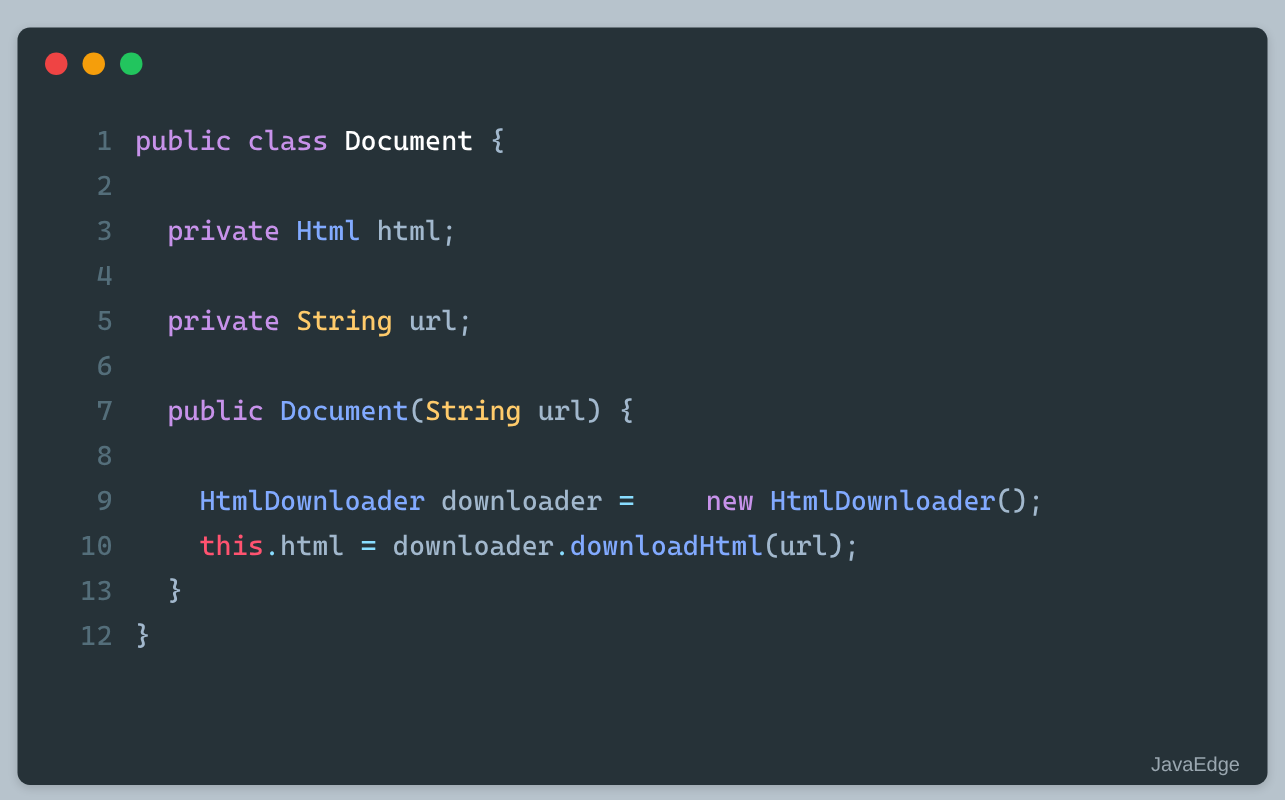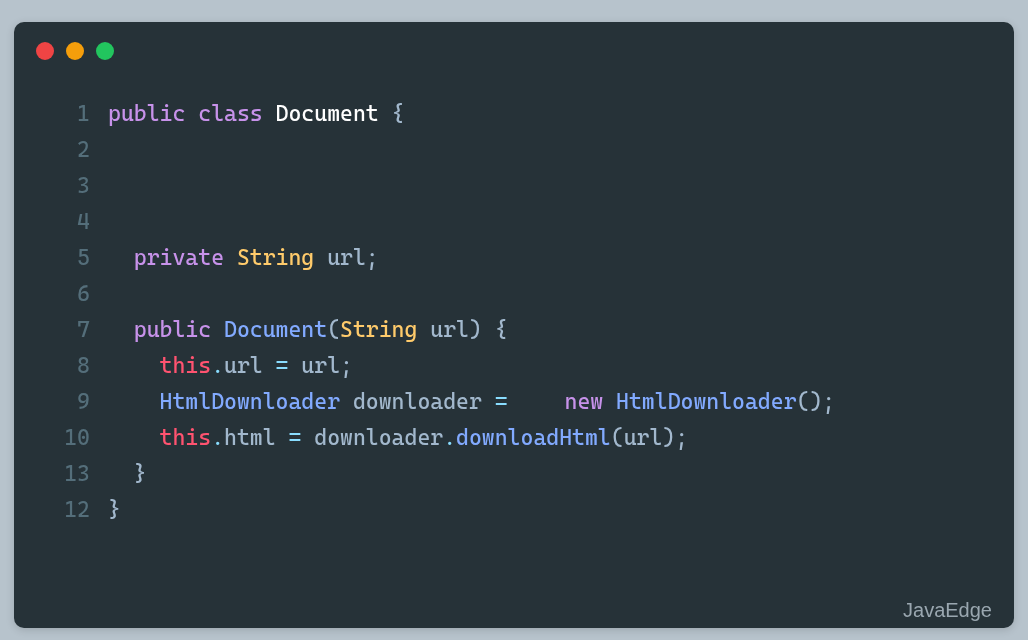--- a/index.html
+++ b/index.html
@@ -64,41 +64,41 @@
     .punc { color: #a2b8cd; }
     .new { color: #c792ea; margin-left: 44px; }
     .classname { color: #ffffff; }
     .comment { color: #546e7a; font-style: italic; }
     .brace { color: #a2b8cd; }
     .watermark {
       position: absolute;
       bottom: 6px;
       right: 22px;
       color: #9aa7b0;
-      font-size: 20px;
+      font-size: 16px;
       font-family: -apple-system, BlinkMacSystemFont, 'Segoe UI', sans-serif;
     }
   </style>
 </head>
 <body>
 
 <div class="window">
   <div class="title-bar">
     <div class="dot dot-red"></div>
     <div class="dot dot-yellow"></div>
     <div class="dot dot-green"></div>
   </div>
   <div class="code-area" id="code-area">
       <div class="line"><span class="gutter">1</span><span class="code"><span class="kw">public </span><span class="kw">class </span><span class="classname">Document</span><span class="brace"> {</span></span></div>
       <div class="line"><span class="gutter">2</span><span class="code"></span></div>
-      <div class="line"><span class="gutter">3</span></div>
+      <div class="line"><span class="gutter">3</span><span class="code"><span>  </span><span class="kw">private </span><span class="type">Html</span><span class="param"> html</span><span class="punc">;</span></span></div>
       <div class="line"><span class="gutter">4</span><span class="code"></span></div>
       <div class="line"><span class="gutter">5</span><span class="code"><span>  </span><span class="kw">private </span><span class="type2">String</span><span class="param"> url</span><span class="punc">;</span></span></div>
       <div class="line"><span class="gutter">6</span><span class="code"></span></div>
       <div class="line"><span class="gutter">7</span><span class="code"><span>  </span><span class="kw">public </span><span class="type">Document</span><span class="punc">(</span><span class="type2">String</span><span class="param"> url</span><span class="punc">)</span><span class="brace"> {</span></span></div>
-      <div class="line"><span class="gutter">8</span><span class="code"><span>    </span><span class="this">this</span><span class="op">.</span><span class="param">url</span><span class="op"> = </span><span class="param">url</span><span class="punc">;</span></span></div>
+      <div class="line"><span class="gutter">8</span></div>
       <div class="line"><span class="gutter">9</span><span class="code"><span>    </span><span class="type">HtmlDownloader</span><span class="param"> downloader</span><span class="op"> = </span><span class="new">new </span><span class="type">HtmlDownloader</span><span class="punc">(</span><span class="punc">)</span><span class="punc">;</span></span></div>
       <div class="line"><span class="gutter">10</span><span class="code"><span>    </span><span class="this">this</span><span class="op">.</span><span class="param">html</span><span class="op"> = </span><span class="param">downloader</span><span class="op">.</span><span class="type">downloadHtml</span><span class="punc">(</span><span class="param">url</span><span class="punc">)</span><span class="punc">;</span></span></div>
       <div class="line"><span class="gutter">13</span><span class="code"><span>  </span><span class="brace">}</span></span></div>
       <div class="line"><span class="gutter">12</span><span class="code"><span class="brace">}</span></span></div>
     </div>
   <div class="watermark">JavaEdge</div>
 </div>
 
 </body></html>

